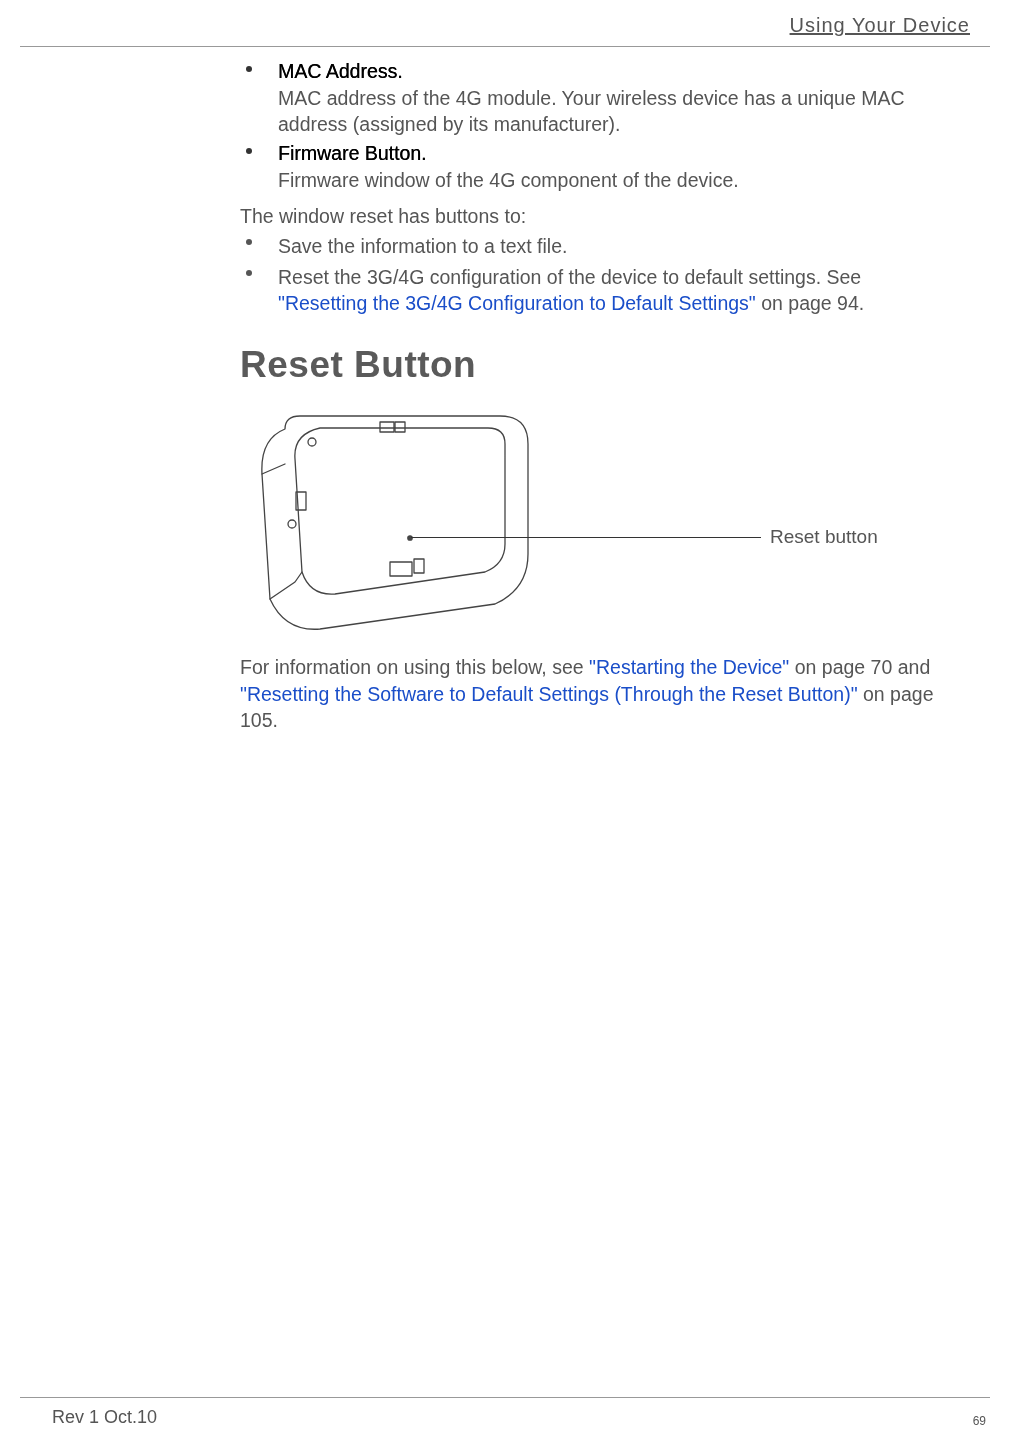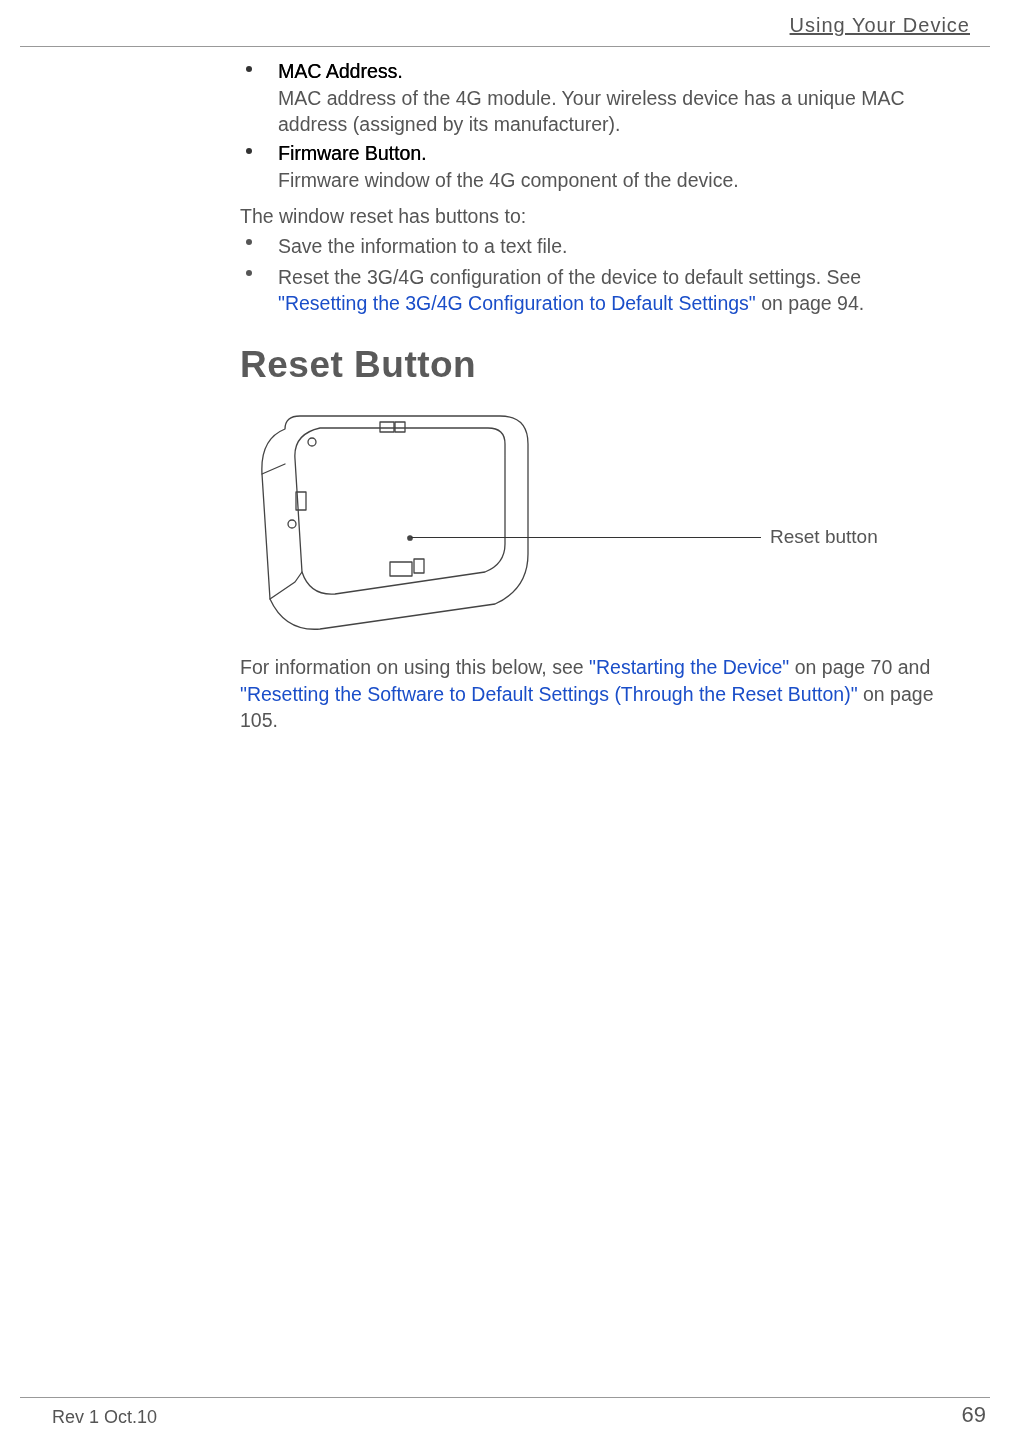--- a/index.html
+++ b/index.html
@@ -143,21 +143,21 @@
     bottom: 14px;
     left: 28px;
     font-size: 18px;
     color: #555;
     margin-left: 24px;
   }
   .footer-right {
     position: absolute;
     bottom: 14px;
     right: 24px;
-    font-size: 22px;
+    font-size: 12px;
     color: #555;
   }
 </style>
 </head>
 <body>
 
 <div class="page">
 
   <div class="header-title">Using Your Device</div>
   <hr class="hr-top">

